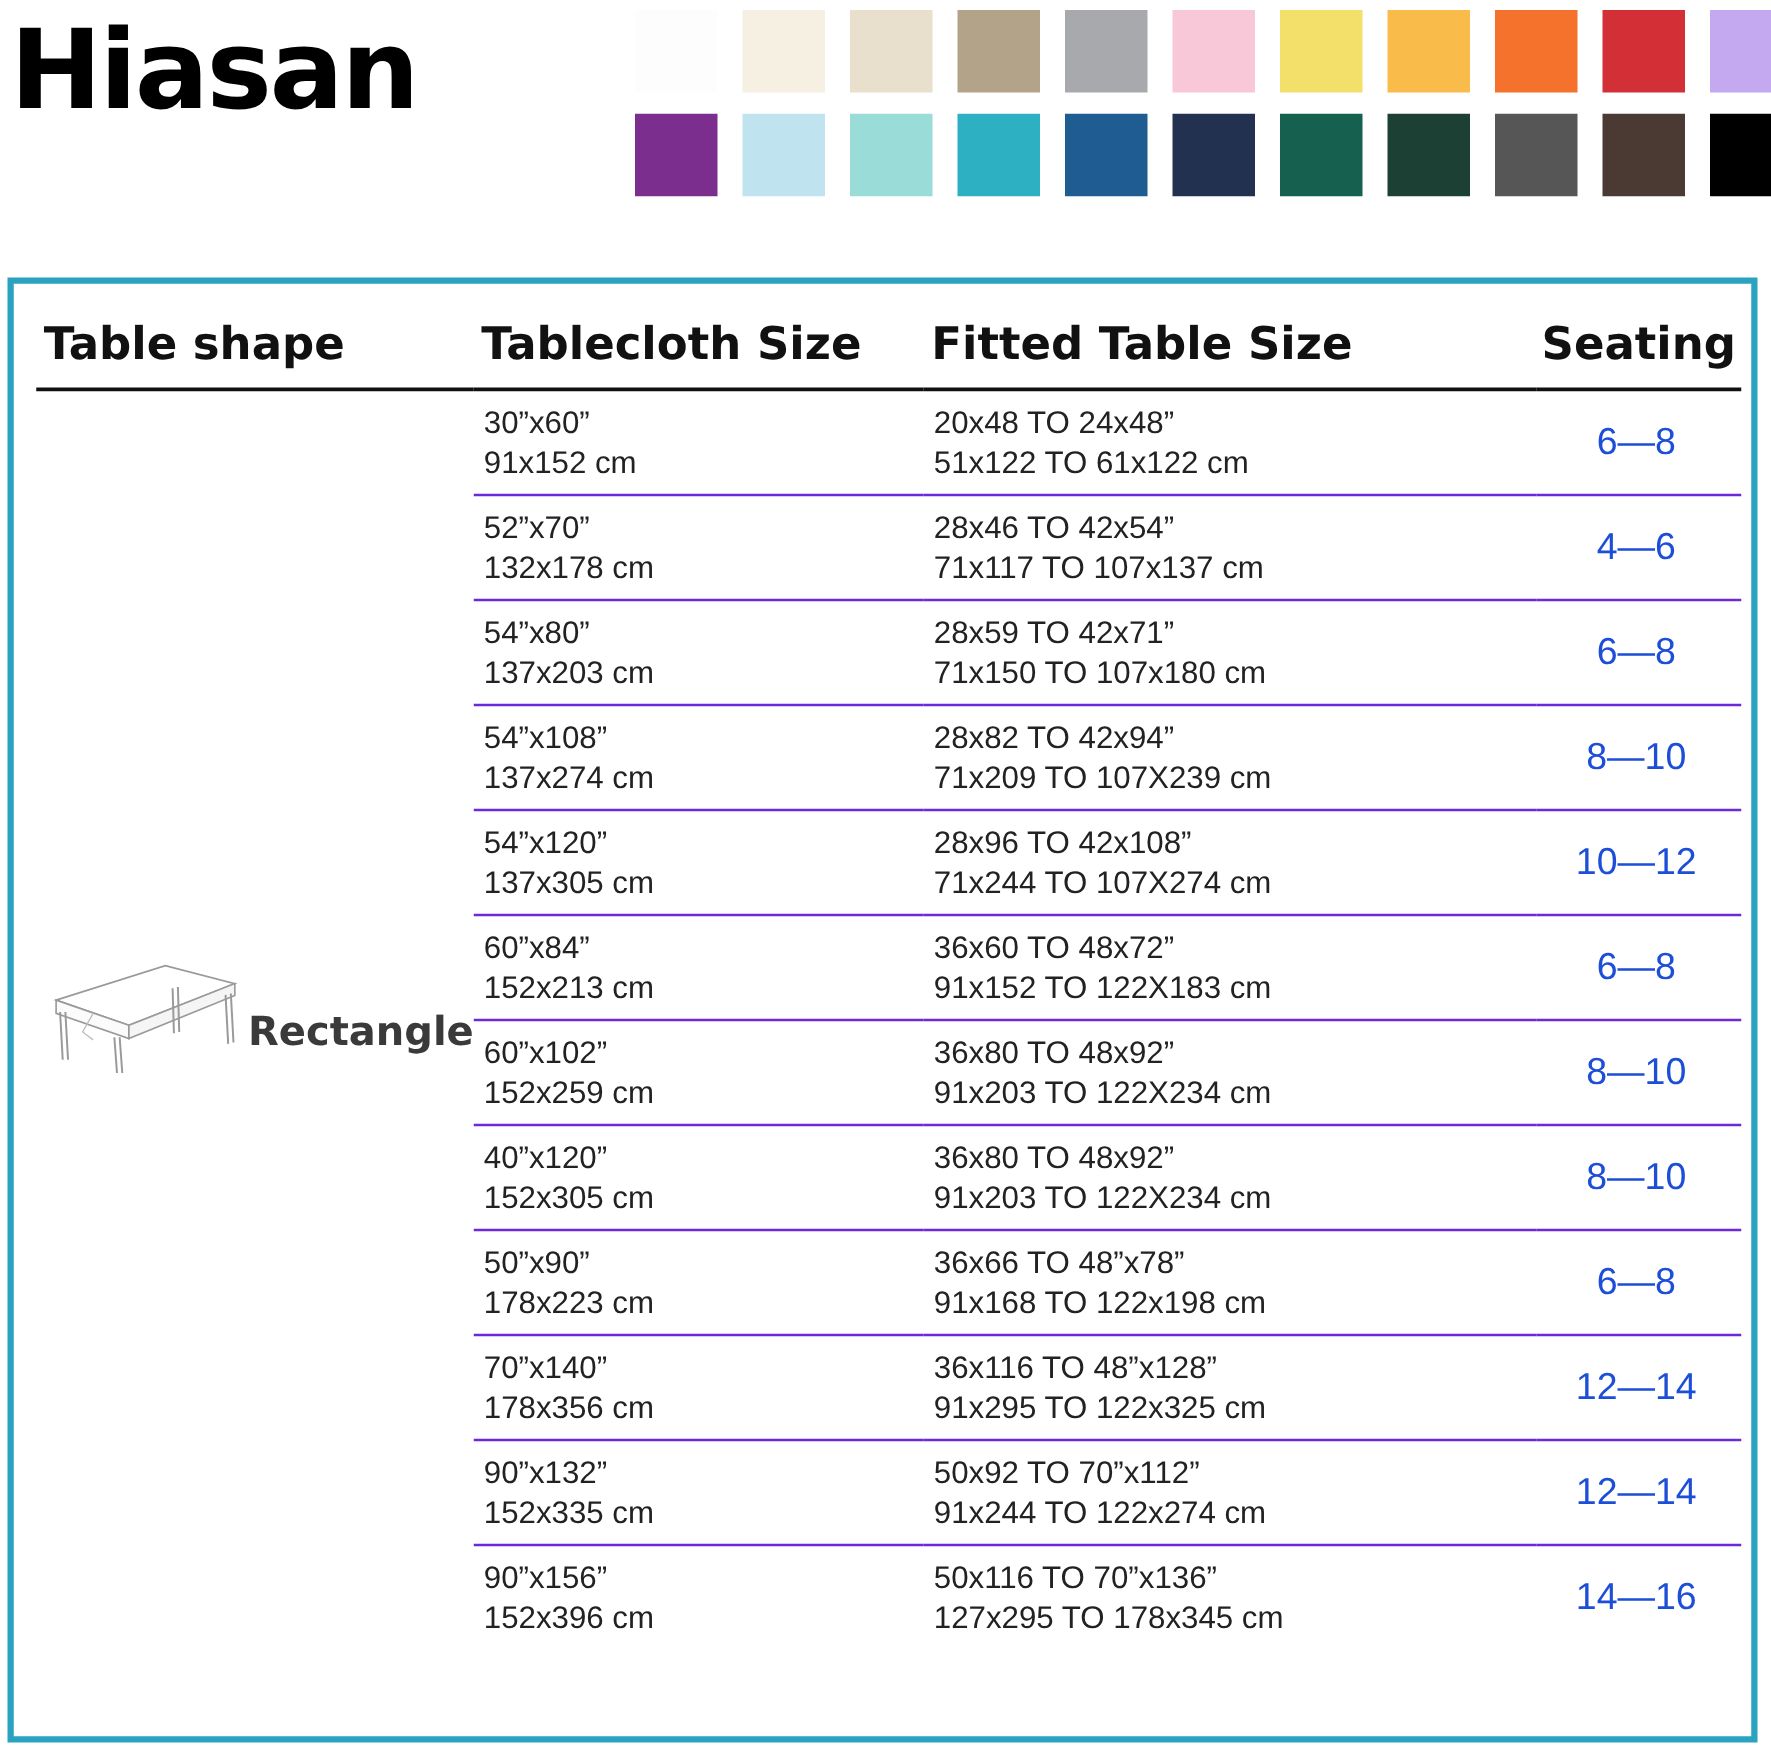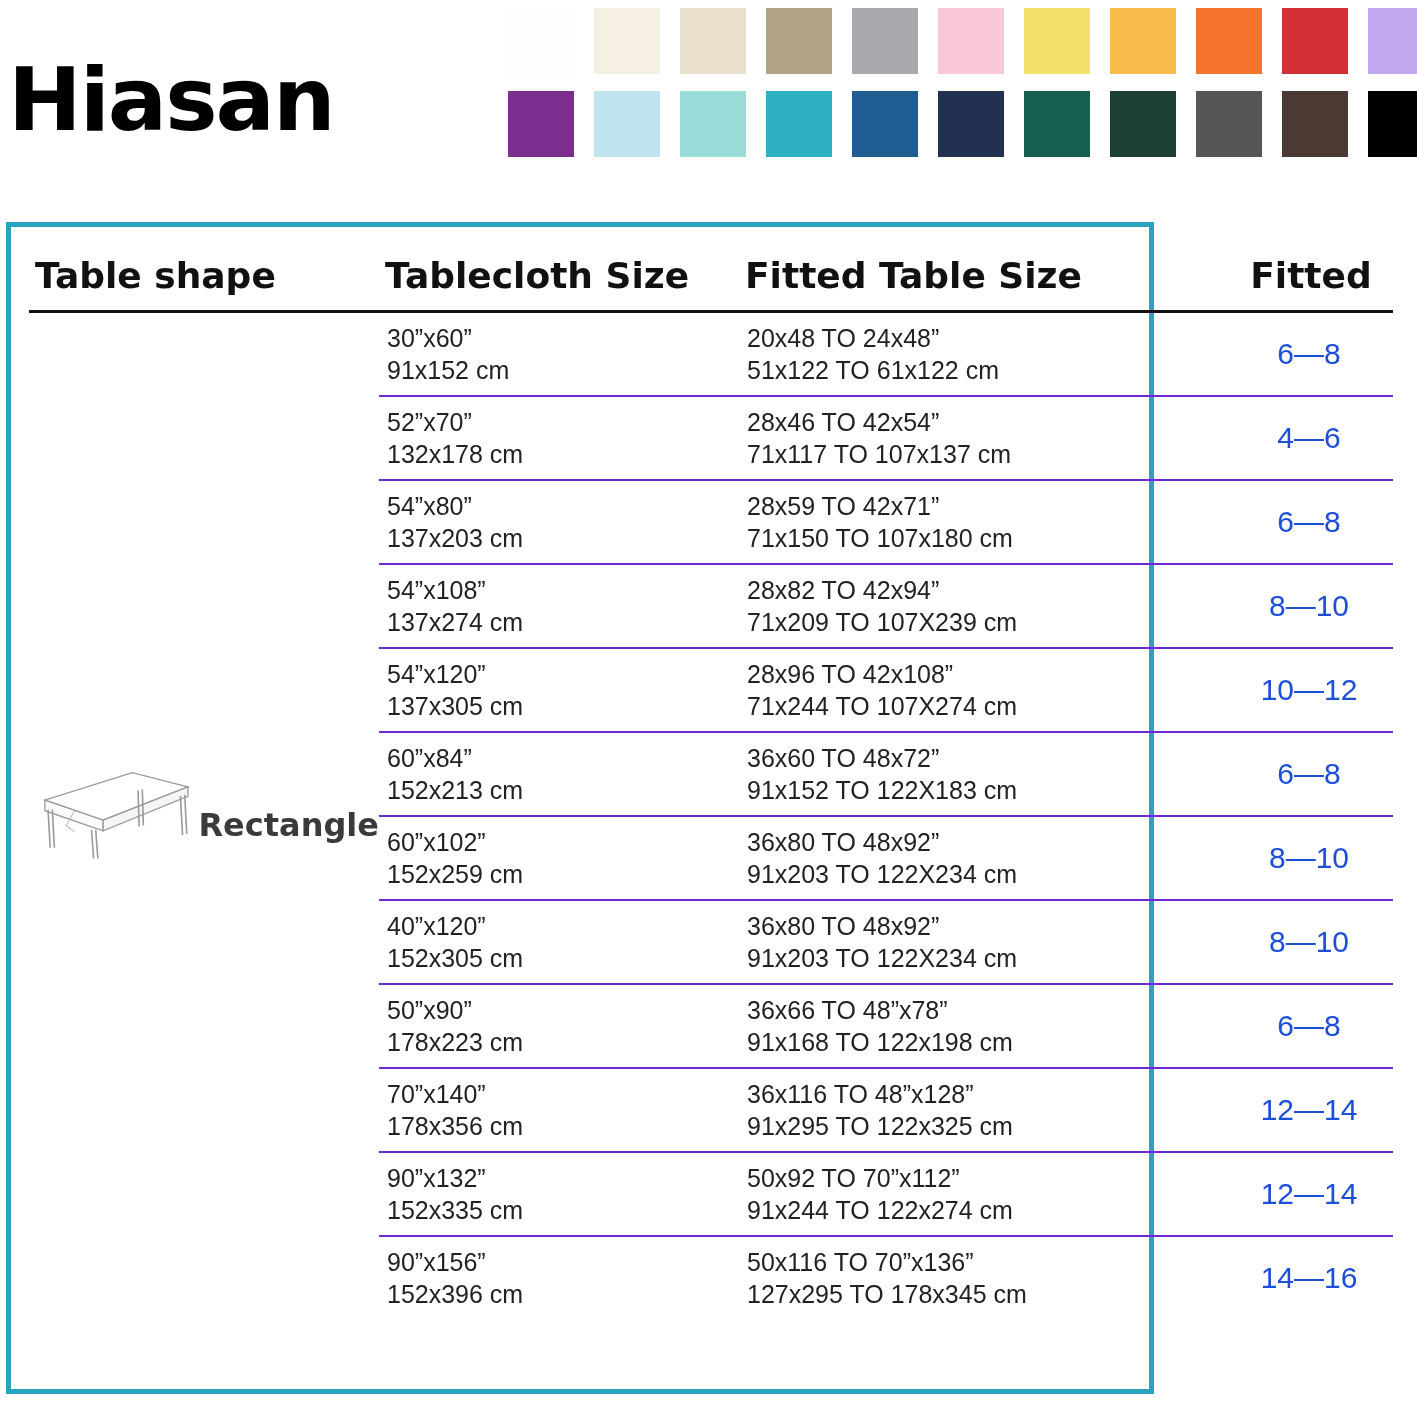--- a/index.html
+++ b/index.html
@@ -14,21 +14,21 @@
     color: #1a1a1a;
     position: relative;
     overflow: hidden;
   }
 
   
   .header {
     position: relative;
     height: 190px;
     display: flex;
-    align-items: center;
+    align-items: flex-start;
   }
   .brand {
     font-family: "DejaVu Sans", sans-serif;
     font-weight: bold;
     font-size: 88px;
     letter-spacing: -2px;
     color: #000000;
     margin: 10px 0 0 8px;
     line-height: 1.05;
   }
@@ -45,21 +45,21 @@
   .swatch {
     width: 66px;
     height: 66px;
   }
 
   
   .panel {
     position: absolute;
     left: 6px;
     top: 222px;
-    width: 1148px;
+    width: 1400px;
     height: 1172px;
     border: 5px solid #2aa3c0;
     box-sizing: border-box;
     background: #fff;
   }
   .panel-inner {
     padding: 28px 18px 0 18px;
     height: 100%;
     box-sizing: border-box;
   }
@@ -173,21 +173,21 @@
         <col class="c-shape">
           <col class="c-cloth">
           <col class="c-fitted">
           <col class="c-seat">
       </colgroup>
       <thead>
         <tr>
           <th>Table shape</th>
           <th>Tablecloth Size</th>
           <th>Fitted Table Size</th>
-          <th class="seating-head">Fitted</th>
+          <th class="seating-head">Seating</th>
         </tr>
       </thead>
       <tbody>
           <tr>
             <td class="shape-cell" rowspan="12">
               <div class="shape-wrap">
                 <svg width="320" height="200" viewBox="0 0 320 200">
                   <polygon points="30,70 195,18 300,45 140,108" fill="#ffffff" stroke="#9a9a9a" stroke-width="2.5"></polygon>
                   <polygon points="30,70 140,108 140,128 30,90" fill="#fbfbfb" stroke="#9a9a9a" stroke-width="2.5"></polygon>
                   <polygon points="140,108 300,45 300,63 140,128" fill="#f5f5f5" stroke="#9a9a9a" stroke-width="2.5"></polygon>

